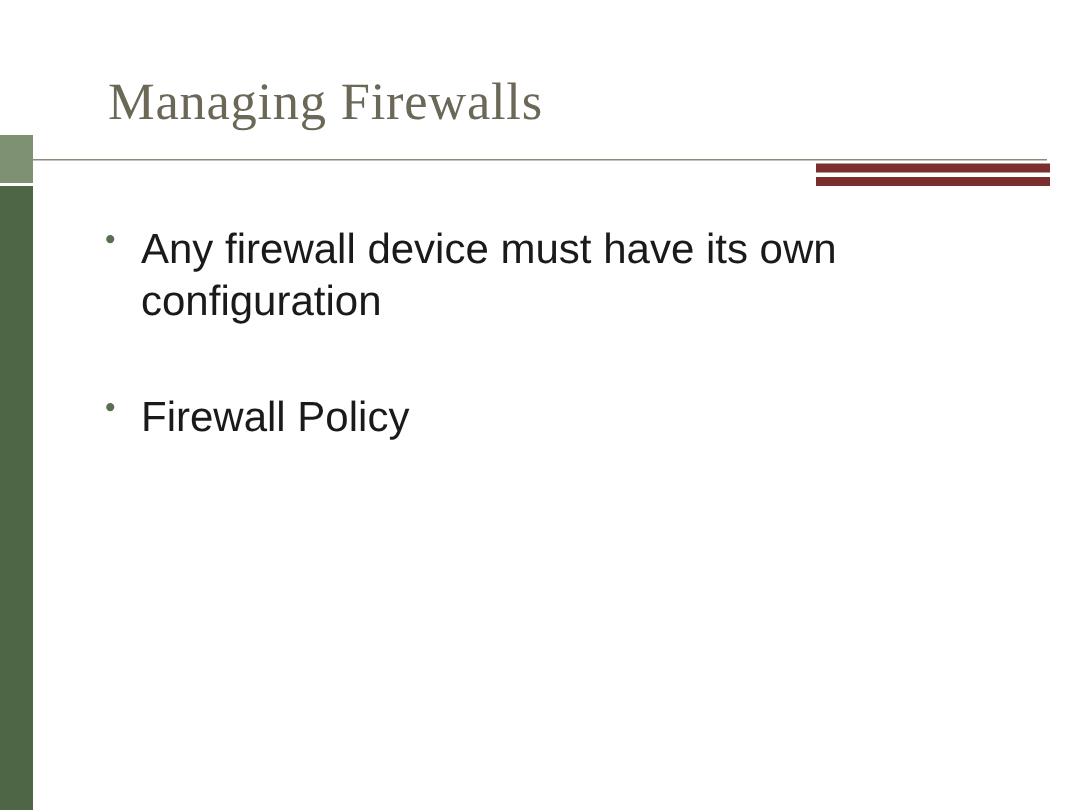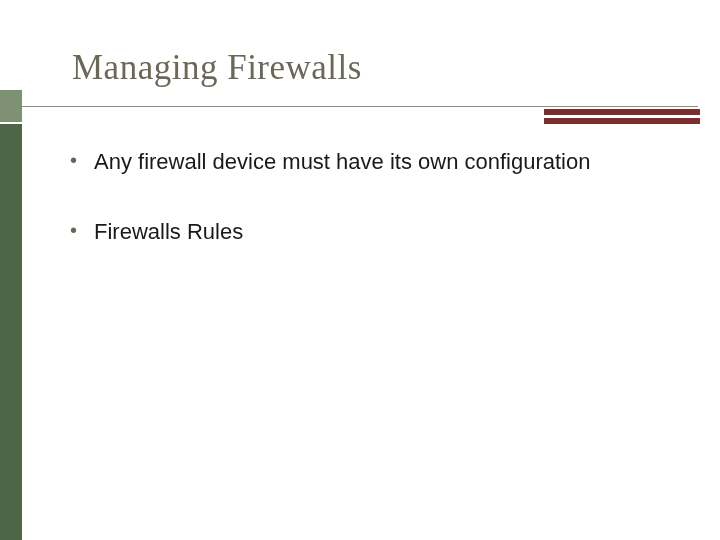--- a/index.html
+++ b/index.html
@@ -66,21 +66,21 @@
     background: #4f6646;
   }
   
   .bullets {
     position: absolute;
     top: 148px;
     left: 70px;
     right: 10px;
   }
   .bullet-item {
-    font-size: 22px;
+    font-size: 28px;
     color: #1a1a1a;
     margin-bottom: 42px;
     position: relative;
     padding-left: 24px;
     line-height: 1.25;
   }
   .bullet-item::before {
     content: "•";
     position: absolute;
     left: 0;
@@ -104,17 +104,17 @@
   </div>
 
   <div class="side-top"></div>
   <div class="side-bottom"></div>
 
   <div class="bullets">
     <div class="bullet-item">
       <span>Any firewall device must have its own configuration</span>
     </div>
     <div class="bullet-item">
-      <span>Firewalls Rules</span>
+      <span>Firewall Policy</span>
     </div>
   </div>
 
 </div>
 
 </body></html>

